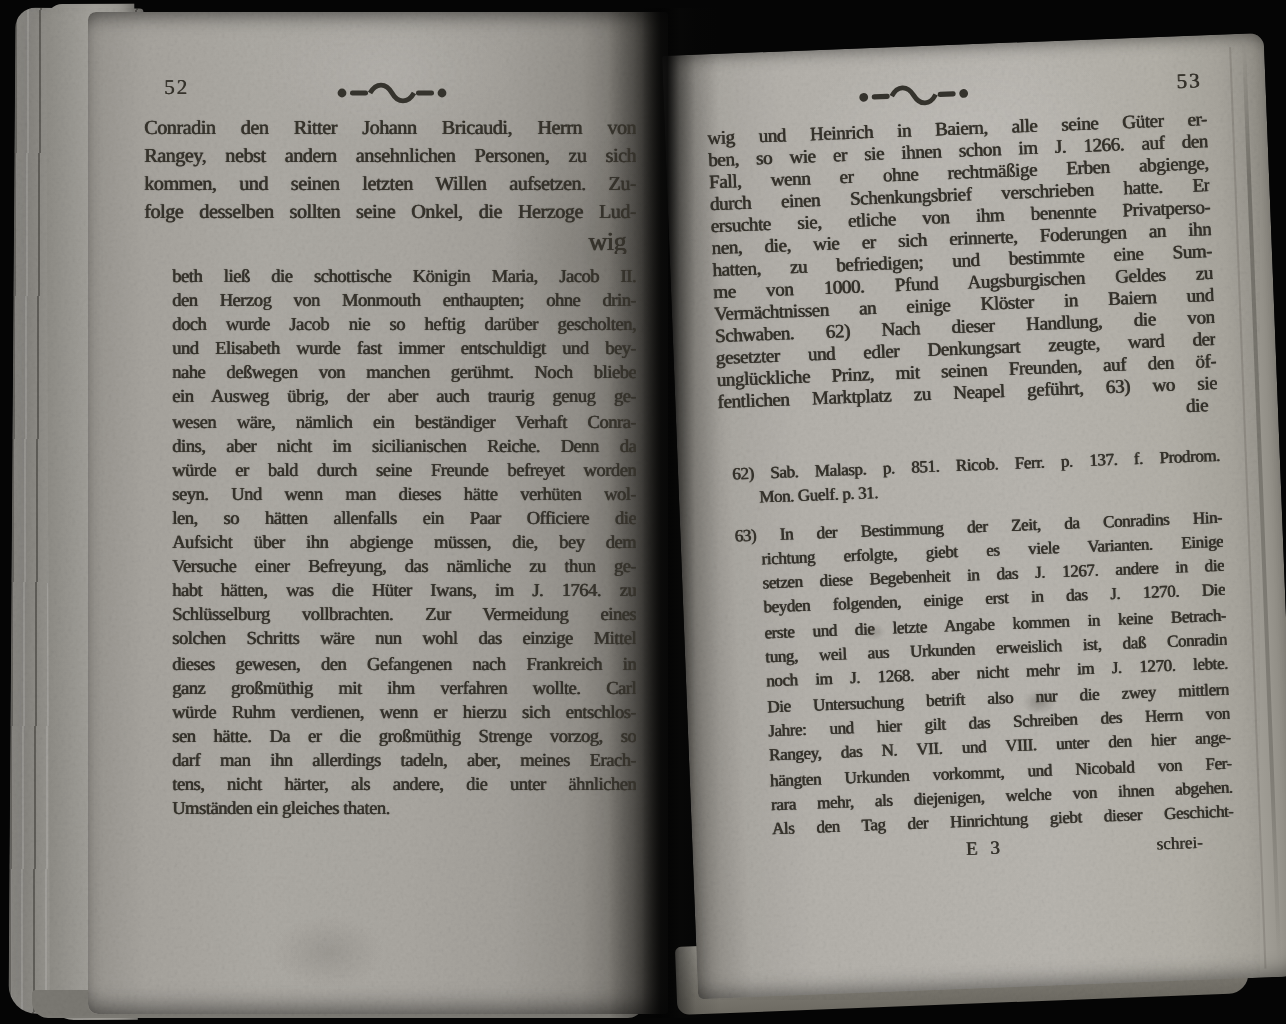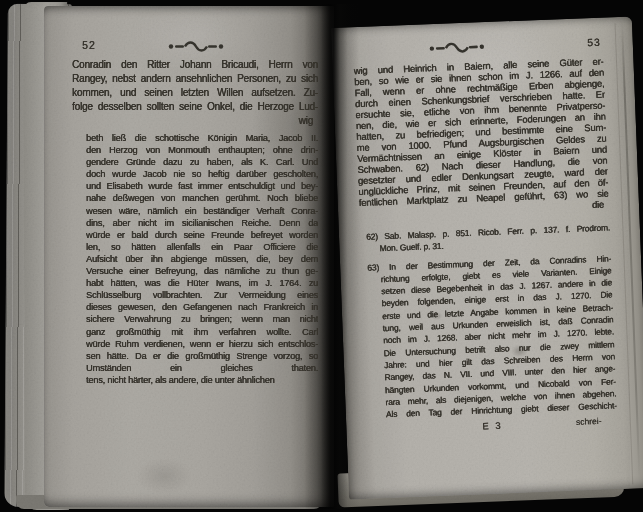--- a/index.html
+++ b/index.html
@@ -1,18 +1,18 @@
 <!DOCTYPE html>
 <html style="--background: #050505; --paper_left: #aaa7a1; --paper_right: #b5b2ac; --ink: #36332c;"><head>
 <meta charset="utf-8">
 <style>
   html,body{margin:0;padding:0;background:#000;}
   .stage{position:relative;width:643px;height:512px;overflow:hidden;
          background:var(--background,#050505);
-         font-family:Liberation Sans, sans-serif;}
+         font-family:Liberation Serif, serif;}
 
   
   .fore-edge{position:absolute;left:6px;top:4px;width:64px;height:503px;z-index:1;
     background:#96948f;border-radius:10px 2px 3px 14px;transform:rotate(.4deg);
     background-image:repeating-linear-gradient(90deg,
       rgba(40,38,34,.45) 0 1px, rgba(0,0,0,0) 1px 6px,
       rgba(255,255,255,.14) 6px 7px, rgba(0,0,0,0) 7px 12px),
       linear-gradient(90deg,#7d7b76,#9d9b95 40%,#a3a19b 80%,#98958f);
     box-shadow:inset -8px 0 10px -4px rgba(0,0,0,.4), inset 3px 0 6px rgba(255,255,255,.1);}
   .fore-edge2{position:absolute;left:24px;top:2px;width:44px;height:508px;z-index:1;
@@ -66,21 +66,21 @@
   .pr-fn{margin-left:6px;width:244px;}
   .fn62{margin-top:12px;}
   .fn63{margin-top:6px;}
   .header{position:relative;height:16px;}
   .pagenum{position:absolute;top:1px;font-size:10.5px;color:var(--ink,#36332c);
       letter-spacing:1px;text-shadow:0.3px 0 0 currentColor;}
   .pn-l{left:10px;} .pn-r{right:2px;top:0;}
   .orn{position:absolute;top:2px;}
   .orn-l{left:96px;} .orn-r{left:76px;top:0;}
   .cw{text-align:right!important;text-align-last:right!important;padding-right:5px;}
-  .cw-main{font-size:10px;line-height:13px;height:13px;}
+  .cw-main{font-size:13px;line-height:13px;height:13px;}
   .sigrow{position:relative;margin-top:4px;height:13px;}
   .sig{position:absolute;left:50%;transform:translateX(-50%);top:0;
       font-size:9.5px;letter-spacing:2px;color:var(--ink,#36332c);
       text-shadow:0.35px 0 0 currentColor;}
   .sig-cw{position:absolute;right:16px;top:0;font-size:8.5px;color:var(--ink,#36332c);
       text-shadow:0.35px 0 0 currentColor;}
 </style>
 </head>
 <body>
 
@@ -109,39 +109,41 @@
     <div class="pl-main">
         <div class="tl">Conradin den Ritter Johann Bricaudi, Herrn von</div>
         <div class="tl">Rangey, nebst andern ansehnlichen Personen, zu sich</div>
         <div class="tl">kommen, und seinen letzten Willen aufsetzen. Zu-</div>
         <div class="tl">folge desselben sollten seine Onkel, die Herzoge Lud-</div>
       </div>
     <div class="tl cw cw-main">wig</div>
     <div class="pl-fn endleft">
         <div class="tl">beth ließ die schottische Königin Maria, Jacob II.</div>
         <div class="tl">den Herzog von Monmouth enthaupten; ohne drin-</div>
-        <div class="tl">gendere Gründe dazu zu haben, als K. Carl. Und</div>
         <div class="tl">doch wurde Jacob nie so heftig darüber gescholten,</div>
         <div class="tl">und Elisabeth wurde fast immer entschuldigt und bey-</div>
         <div class="tl">nahe deßwegen von manchen gerühmt. Noch bliebe</div>
+        <div class="tl">ein Ausweg übrig, der aber auch traurig genug ge-</div>
         <div class="tl">wesen wäre, nämlich ein beständiger Verhaft Conra-</div>
         <div class="tl">dins, aber nicht im sicilianischen Reiche. Denn da</div>
         <div class="tl">würde er bald durch seine Freunde befreyet worden</div>
+        <div class="tl">seyn. Und wenn man dieses hätte verhüten wol-</div>
         <div class="tl">len, so hätten allenfalls ein Paar Officiere die</div>
         <div class="tl">Aufsicht über ihn abgienge müssen, die, bey dem</div>
         <div class="tl">Versuche einer Befreyung, das nämliche zu thun ge-</div>
         <div class="tl">habt hätten, was die Hüter Iwans, im J. 1764. zu</div>
         <div class="tl">Schlüsselburg vollbrachten. Zur Vermeidung eines</div>
+        <div class="tl">solchen Schritts wäre nun wohl das einzige Mittel</div>
         <div class="tl">dieses gewesen, den Gefangenen nach Frankreich in</div>
-        <div class="tl">sichere Verwahrung zu bringen; wenn man nicht</div>
         <div class="tl">ganz großmüthig mit ihm verfahren wollte. Carl</div>
         <div class="tl">würde Ruhm verdienen, wenn er hierzu sich entschlos-</div>
         <div class="tl">sen hätte. Da er die großmüthig Strenge vorzog, so</div>
+        <div class="tl">darf man ihn allerdings tadeln, aber, meines Erach-</div>
+        <div class="tl">tens, nicht härter, als andere, die unter ähnlichen</div>
         <div class="tl">Umständen ein gleiches thaten.</div>
-        <div class="tl">tens, nicht härter, als andere, die unter ähnlichen</div>
       </div>
   </div>
 
   <div class="page-right">
 
     <div class="pr-text">
       <div class="header">
         <svg class="orn orn-r" width="56" height="13" viewBox="0 0 56 13">
           <g fill="#35332d" stroke="#35332d">
             <circle cx="3" cy="6.5" r="2.2" stroke="none"></circle>

